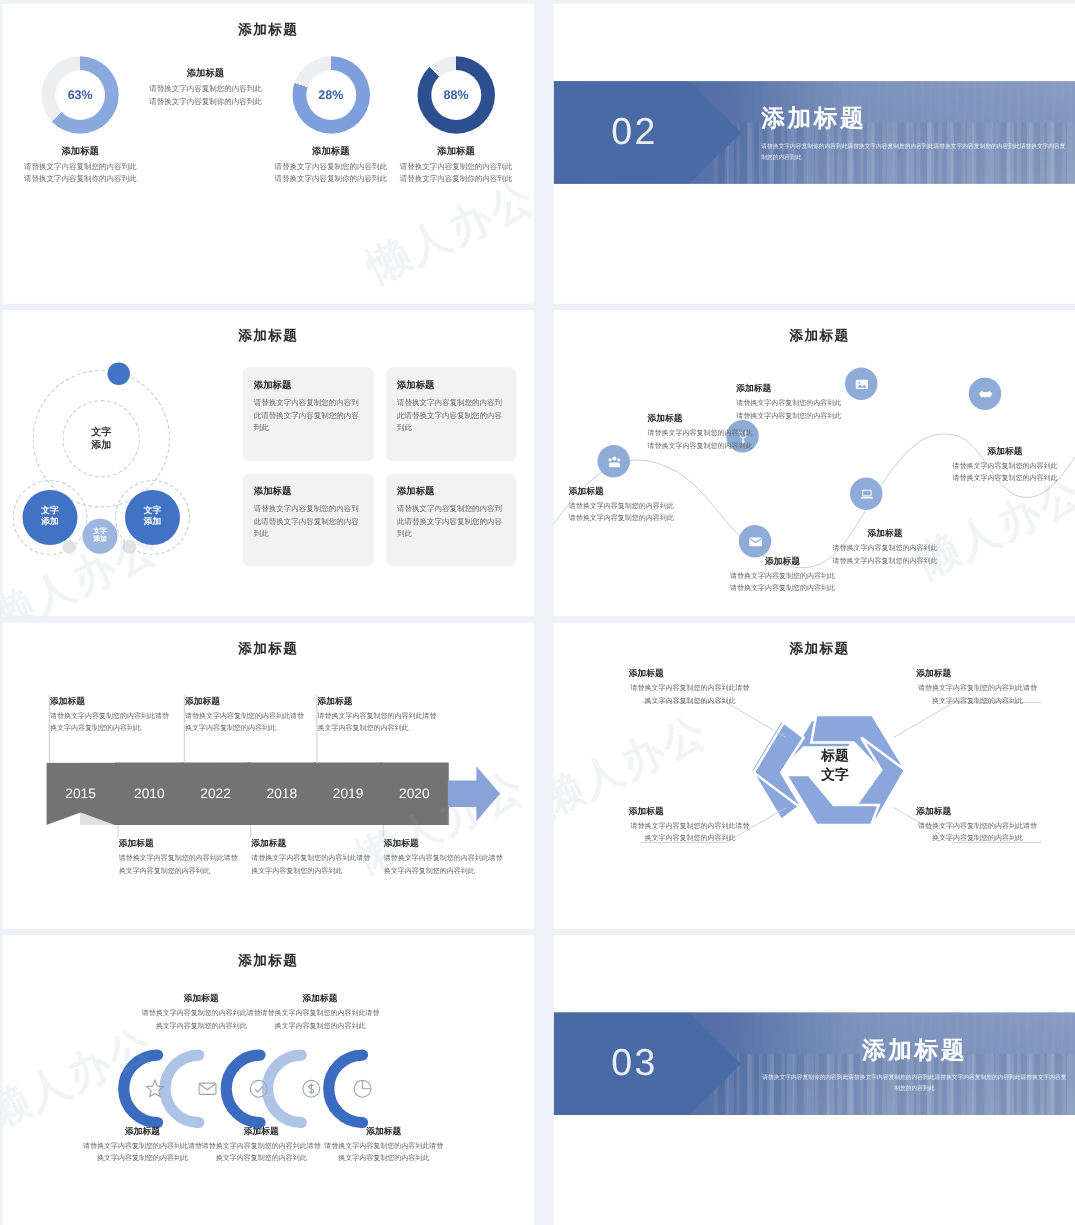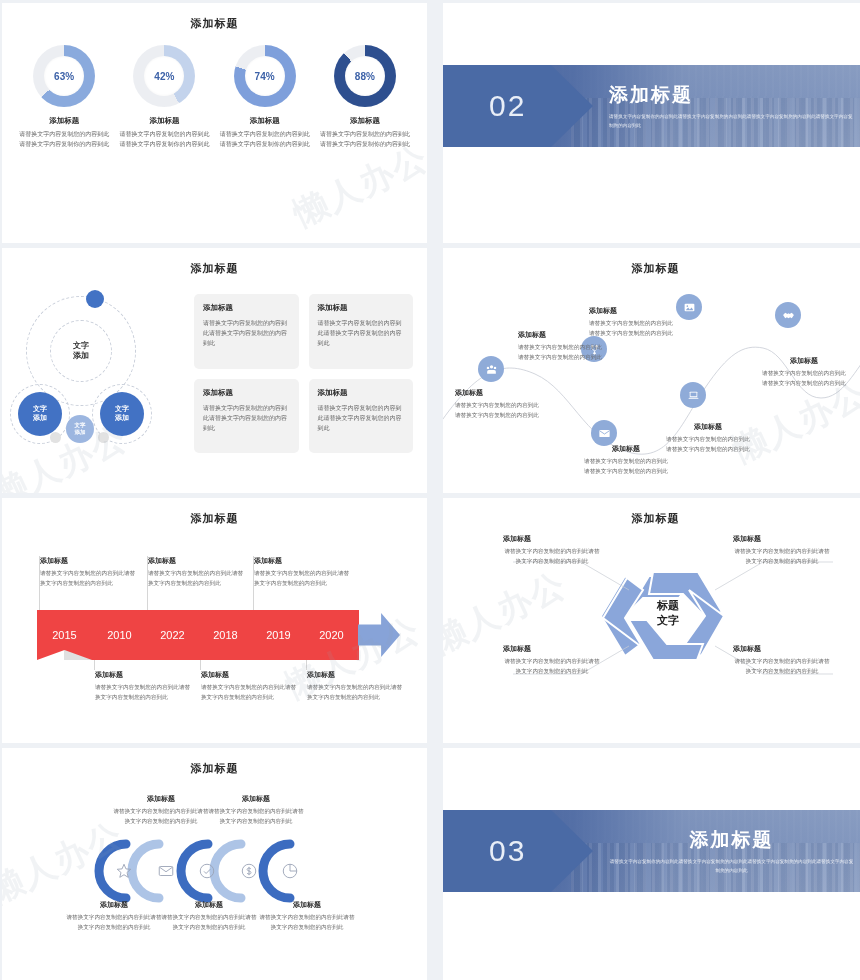--- a/index.html
+++ b/index.html
@@ -126,21 +126,21 @@
     color: #fff;
   }
   .ic svg { width: 13px; height: 13px; fill: #fff; }
   .wlab { position: absolute; width: 86px; }
   .wlab h4 { font-size: 7px; color: #2b2b2b; font-weight: bold; }
   .wlab p { font-size: 5.6px; color: #666; line-height: 1.75; margin-top: 3px; }
 
   
   .tl { position: absolute; inset: 0; }
   .ribbon {
-    position: absolute; width: 55px; height: 50px; background: #ef4444;
+    position: absolute; width: 55px; height: 50px; background: #737373;
     display: flex; align-items: center; justify-content: center;
     color: #fff; font-size: 11px;
   }
   .ribbon.notch { clip-path: polygon(0 0,100% 0,100% 100%,50% 80%,0 100%); }
   .greyarr {
     position: absolute; width: 54px; height: 50px; background: #e0e0e0;
     clip-path: polygon(0 0, 62% 0, 100% 50%, 62% 100%, 0 100%);
   }
   .bluearr {
     position: absolute; width: 42px; height: 44px; background: #87a3d8;
@@ -180,30 +180,27 @@
 
       <div class="donut-col">
         <div class="donut" style="background:conic-gradient(#8aaadd 0% 63%, #eceef2 63% 100%);">
           <span>63%</span>
         </div>
         <div class="d-cap">添加标题</div>
         <div class="d-body">请替换文字内容复制您的内容到此请替换文字内容复制你的内容到此</div>
       </div>
 
       <div class="donut-col">
-        <div class="donut" style="background:conic-gradient(#c3d3ec 0% 42%, #eceef2 42% 100%);">
-          <span>42%</span>
-        </div>
         <div class="d-cap">添加标题</div>
         <div class="d-body">请替换文字内容复制您的内容到此请替换文字内容复制你的内容到此</div>
       </div>
 
       <div class="donut-col">
         <div class="donut" style="background:conic-gradient(#7e9fdb 0% 80%, #eceef2 80% 100%);">
-          <span>74%</span>
+          <span>28%</span>
         </div>
         <div class="d-cap">添加标题</div>
         <div class="d-body">请替换文字内容复制您的内容到此请替换文字内容复制你的内容到此</div>
       </div>
 
       <div class="donut-col">
         <div class="donut" style="background:conic-gradient(#2e4f8f 0% 88%, #eceef2 88% 100%);">
           <span>88%</span>
         </div>
         <div class="d-cap">添加标题</div>

